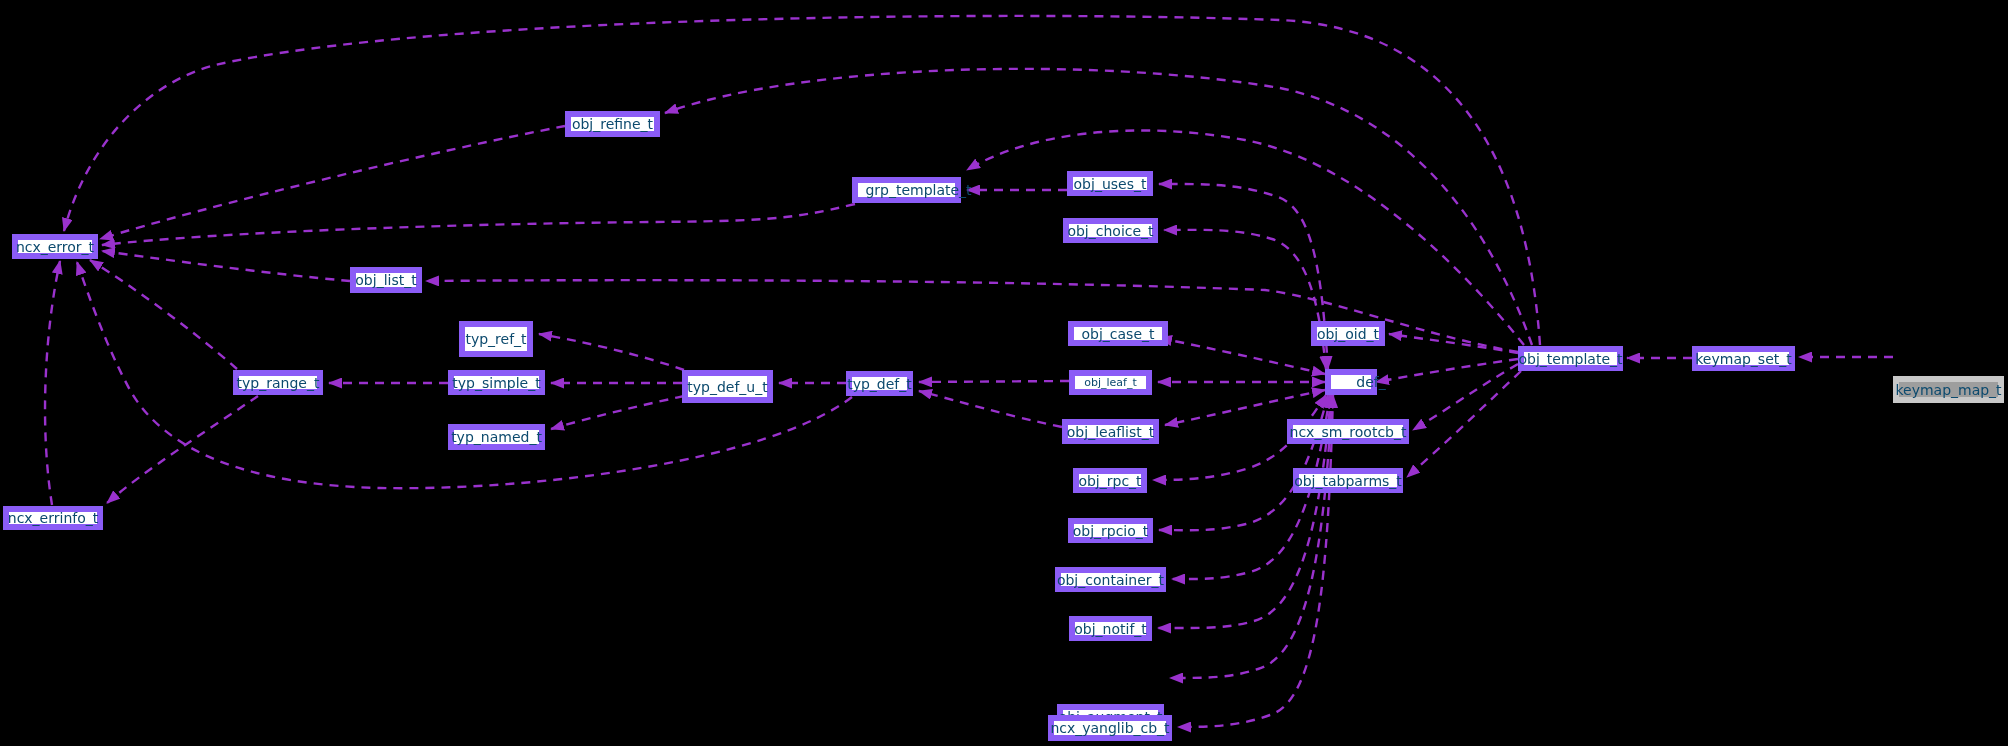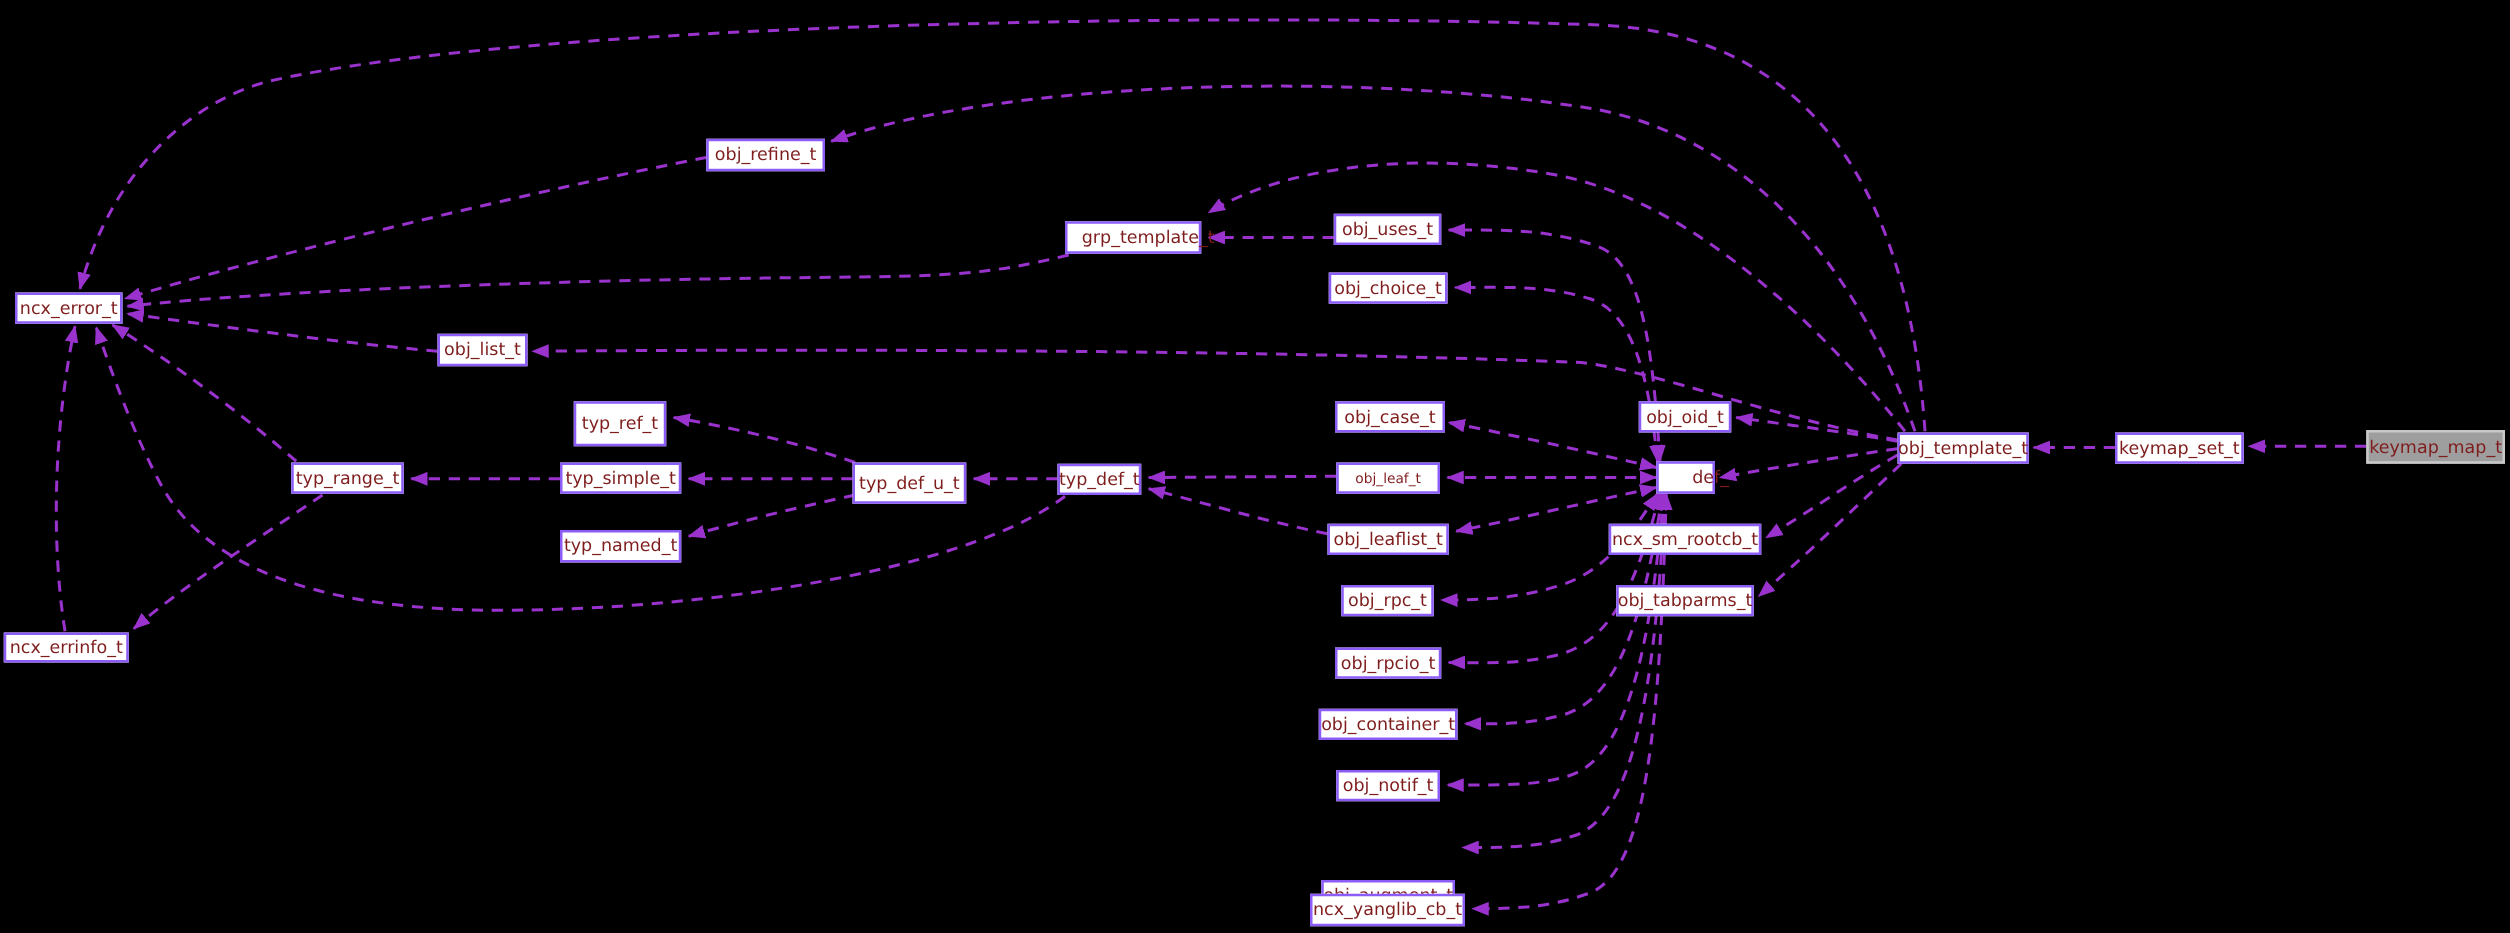--- a/index.html
+++ b/index.html
@@ -1,22 +1,22 @@
 <!DOCTYPE html>
 <html><head>
 <meta charset="utf-8">
 <style>
   html,body{margin:0;padding:0;background:#000;}
   #stage{position:relative;width:2008px;height:746px;background:#000;overflow:hidden;
          font-family:"DejaVu Sans","Liberation Sans",sans-serif;}
   #edge-layer{position:absolute;left:0;top:0;width:2008px;height:746px;}
   .node{position:absolute;box-sizing:border-box;display:flex;align-items:center;justify-content:center;
-        background:#fff;border:2px solid #8b5cf6;color:#7f1d1d;font-size:14px;line-height:1;
+        background:#fff;border:6px solid #8b5cf6;color:#0c4a6e;font-size:14px;line-height:1;
         white-space:nowrap;cursor:pointer;}
-  .node.highlight{background:#9e9e9e;border-color:#c8c8c8;}
+  .node.highlight{background:#9e9e9e;border-color:#c8c8c8;margin-top:32px;}
   .node span{pointer-events:none;}
 </style>
 </head>
 <body>
 
 <div id="stage">
   <svg id="edge-layer" width="2008" height="746" viewBox="0 0 2008 746" xmlns="http://www.w3.org/2000/svg">
       <defs>
         <marker id="arrow-end" markerWidth="15" markerHeight="11" refX="13" refY="5.5" orient="auto" markerUnits="userSpaceOnUse">
           <path d="M0,0 L14,5.5 L0,11 Z" fill="#9a32cd"></path>
@@ -77,21 +77,21 @@
     </div>
     <div class="node" style="left: 1063px; top: 218px; width: 95px; height: 25px; font-size: 14px;">
       <span>obj_choice_t</span>
     </div>
     <div class="node" style="left: 350px; top: 267px; width: 72px; height: 26px; font-size: 14px;">
       <span>obj_list_t</span>
     </div>
     <div class="node" style="left: 459px; top: 321px; width: 74px; height: 36px; font-size: 14px; text-align: center;">
       <span>typ_ref_t</span>
     </div>
-    <div class="node" style="left: 1068px; top: 321px; width: 88px; height: 25px; font-size: 14px;">
+    <div class="node" style="left: 1068px; top: 321px; width: 100px; height: 25px; font-size: 14px;">
       <span>obj_case_t</span>
     </div>
     <div class="node" style="left: 1311px; top: 321px; width: 74px; height: 25px; font-size: 14px;">
       <span>obj_oid_t</span>
     </div>
     <div class="node" style="left: 233px; top: 370px; width: 90px; height: 25px; font-size: 14px;">
       <span>typ_range_t</span>
     </div>
     <div class="node" style="left: 448px; top: 370px; width: 97px; height: 25px; font-size: 14px;">
       <span>typ_simple_t</span>

